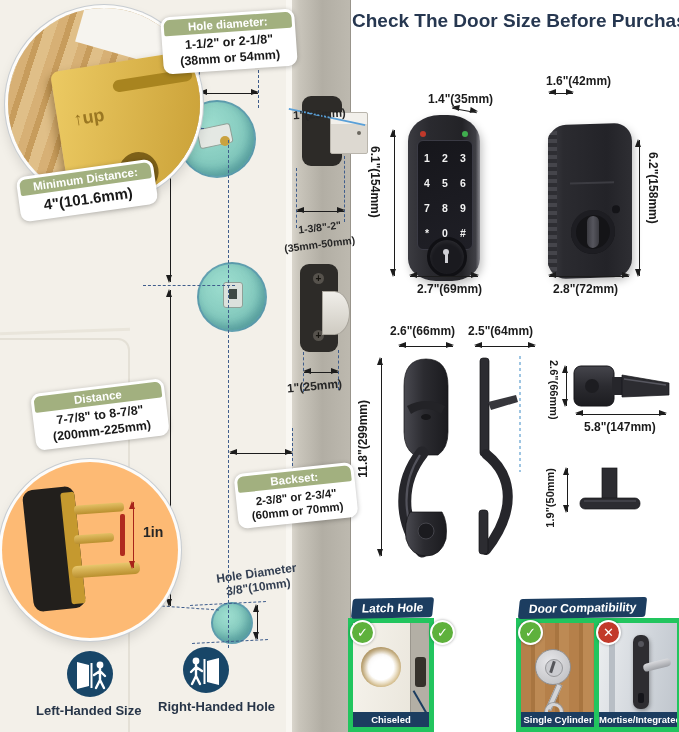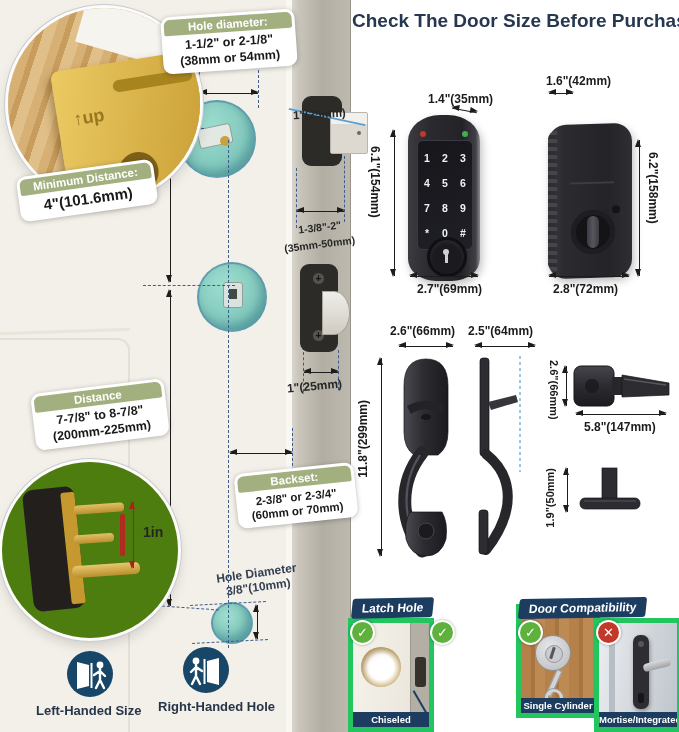--- a/index.html
+++ b/index.html
@@ -166,21 +166,21 @@
 
   <div class="abs elabel" style="left:217px;top:566px;font-size:12px;color:#333f52;transform:rotate(-8deg);text-align:center;">
     <div>Hole Diameter</div>
     <div>3/8"(10mm)</div>
   </div>
   <div class="abs hole" style="left:211px;top:602px;width:38px;height:38px;"></div>
   <div class="abs gdh" style="left:190px;top:603px;width:76px;transform:rotate(-3deg);"></div>
   <div class="abs gdh" style="left:192px;top:641px;width:76px;transform:rotate(-3deg);"></div>
   <div class="abs dv" style="left:257px;top:605px;height:34px;"></div>
 
-  <div class="abs mag" style="left:2px;top:462px;width:176px;height:176px;background:#4d7c0f;">
+  <div class="abs mag" style="left:2px;top:462px;width:176px;height:176px;background:#fdba74;">
     <div class="abs" style="left:26px;top:26px;width:52px;height:122px;background:#221f1c;border-radius:10px;transform:rotate(-6deg);"></div>
     <div class="abs" style="left:64px;top:30px;width:14px;height:112px;background:#c5992f;border-radius:3px;transform:rotate(-6deg);"></div>
     <div class="abs" style="left:72px;top:42px;width:50px;height:9px;background:linear-gradient(180deg,#e3c065,#b98f2e);border-radius:4px;transform:rotate(-4deg);"></div>
     <div class="abs" style="left:72px;top:72px;width:40px;height:9px;background:linear-gradient(180deg,#e3c065,#b98f2e);border-radius:4px;transform:rotate(-4deg);"></div>
     <div class="abs" style="left:70px;top:102px;width:68px;height:12px;background:linear-gradient(180deg,#e8c76d,#b98f2e);border-radius:5px;transform:rotate(-4deg);"></div>
     <div class="abs" style="left:118px;top:52px;width:5px;height:42px;background:#b02a1f;border-radius:2px;"></div>
     <div class="abs dv red" style="left:131px;top:40px;height:66px;"></div>
     <div class="abs elabel" style="left:141px;top:62px;font-size:14px;">1in</div>
   </div>
 
@@ -334,21 +334,21 @@
     <div class="abs" style="right:0;top:0;width:18px;height:104px;background:#b3afa5;border-left:1px solid #9a968d;"></div>
     <div class="abs" style="left:8px;top:24px;width:40px;height:40px;border-radius:50%;background:radial-gradient(circle,#ffffff 45%,#d8c08c 72%,#c2a877 100%);box-shadow:inset 2px 3px 6px rgba(120,90,40,.5);"></div>
     <div class="abs" style="right:3px;top:34px;width:11px;height:30px;background:#35312b;border-radius:3px;"></div>
     <div class="abs navyline" style="right:8px;bottom:12px;width:2px;height:26px;transform:rotate(-30deg);"></div>
     <div class="cap">Chiseled</div>
   </div>
   <div class="abs badge ok" style="left:350px;top:620px;"></div>
   <div class="abs badge ok" style="left:430px;top:620px;"></div>
 
   <div class="abs nhead" style="left:519px;top:598px;">Door Compatibility</div>
-  <div class="abs pimg" style="left:516px;top:604px;width:74px;height:104px;">
+  <div class="abs pimg" style="left:516px;top:618px;width:74px;height:104px;">
     <div class="abs" style="left:0;top:0;right:0;bottom:0;background:repeating-linear-gradient(90deg,#b5804a 0 10px,#a87540 10px 14px,#bd8a54 14px 24px);"></div>
     <div class="abs" style="left:14px;top:26px;width:34px;height:34px;border-radius:50%;background:radial-gradient(circle at 40% 35%,#e7e7ea,#b9babd);border:1px solid #8f9093;">
       <div class="abs" style="left:9px;top:9px;width:16px;height:16px;border-radius:50%;background:#cbccd0;border:1px solid #97989b;"></div>
       <div class="abs" style="left:15px;top:11px;width:3px;height:12px;background:#55565a;transform:rotate(18deg);"></div>
     </div>
     <div class="abs" style="left:30px;top:60px;width:4px;height:26px;background:#d3d4d7;border:1px solid #97989b;transform:rotate(24deg);"></div>
     <div class="abs" style="left:24px;top:80px;width:12px;height:12px;border-radius:50%;border:3px solid #d3d4d7;box-shadow:0 0 0 1px #97989b;"></div>
     <div class="cap">Single Cylinder</div>
   </div>
   <div class="abs badge ok" style="left:518px;top:620px;"></div>

